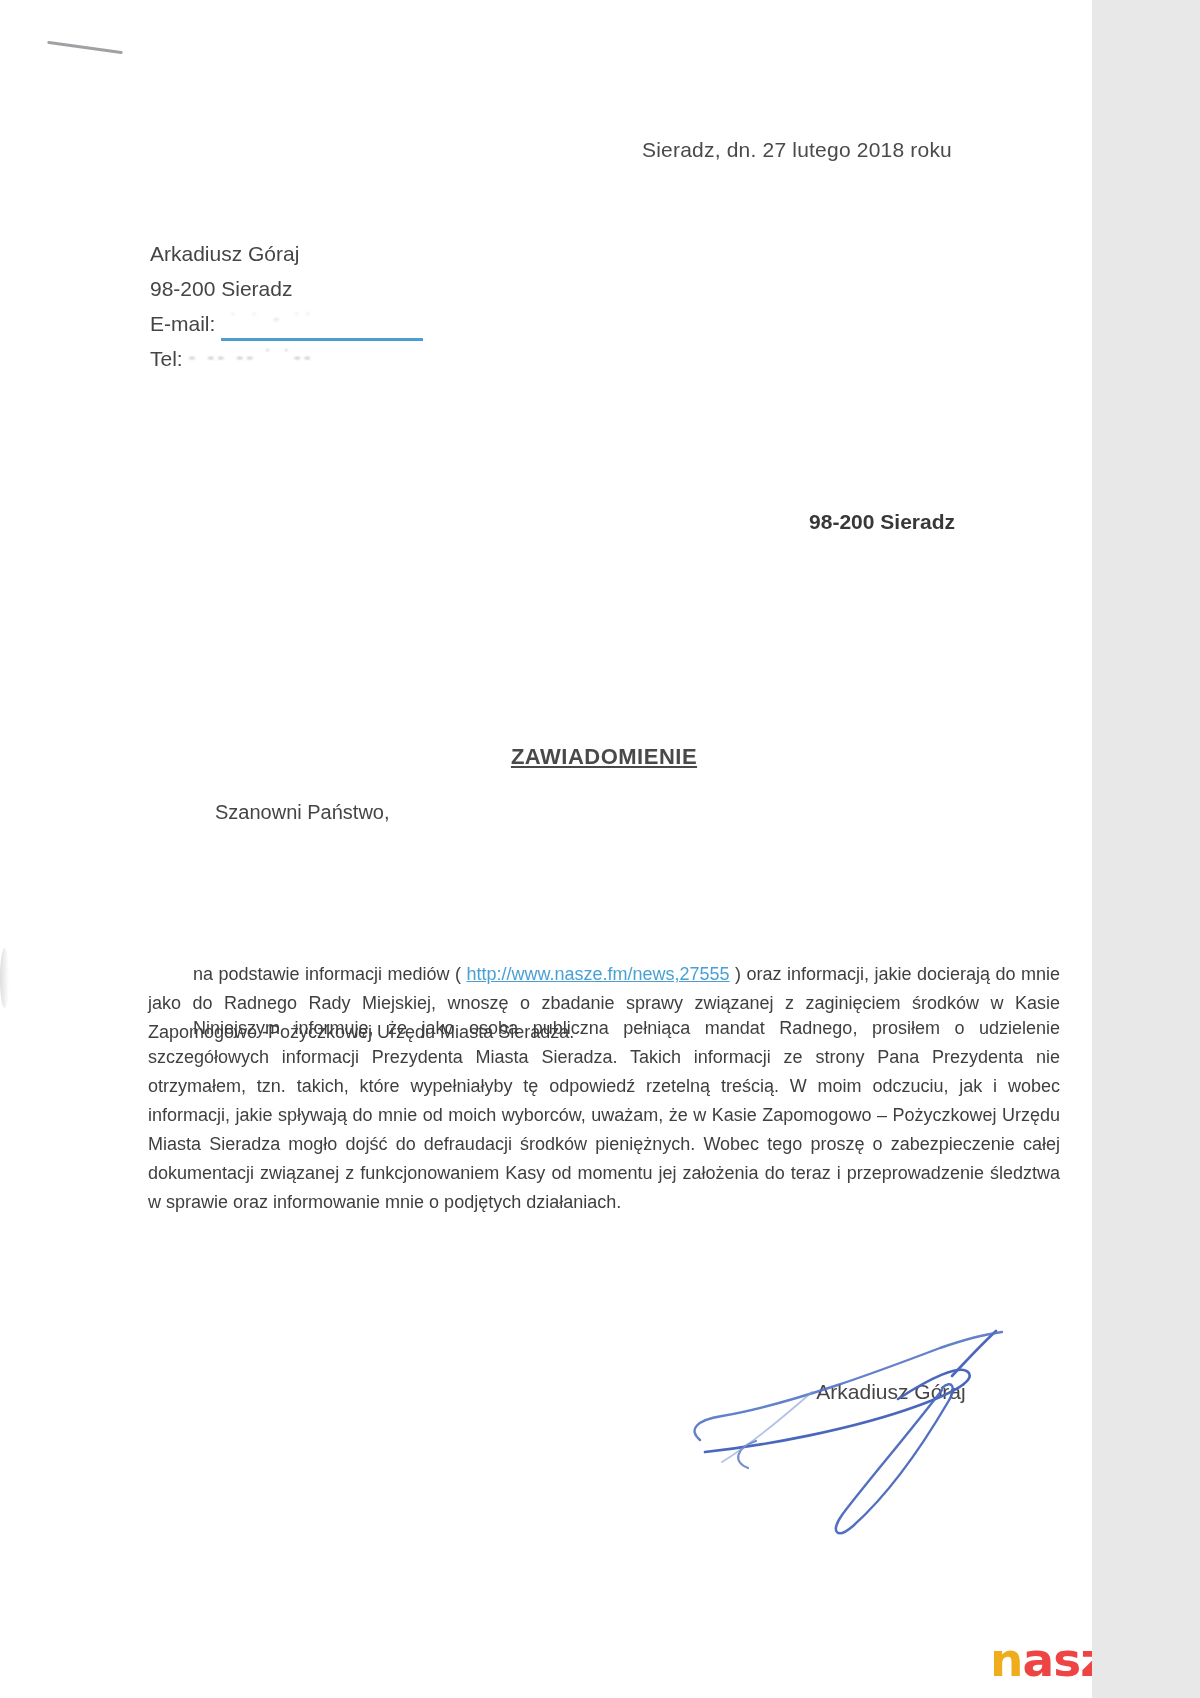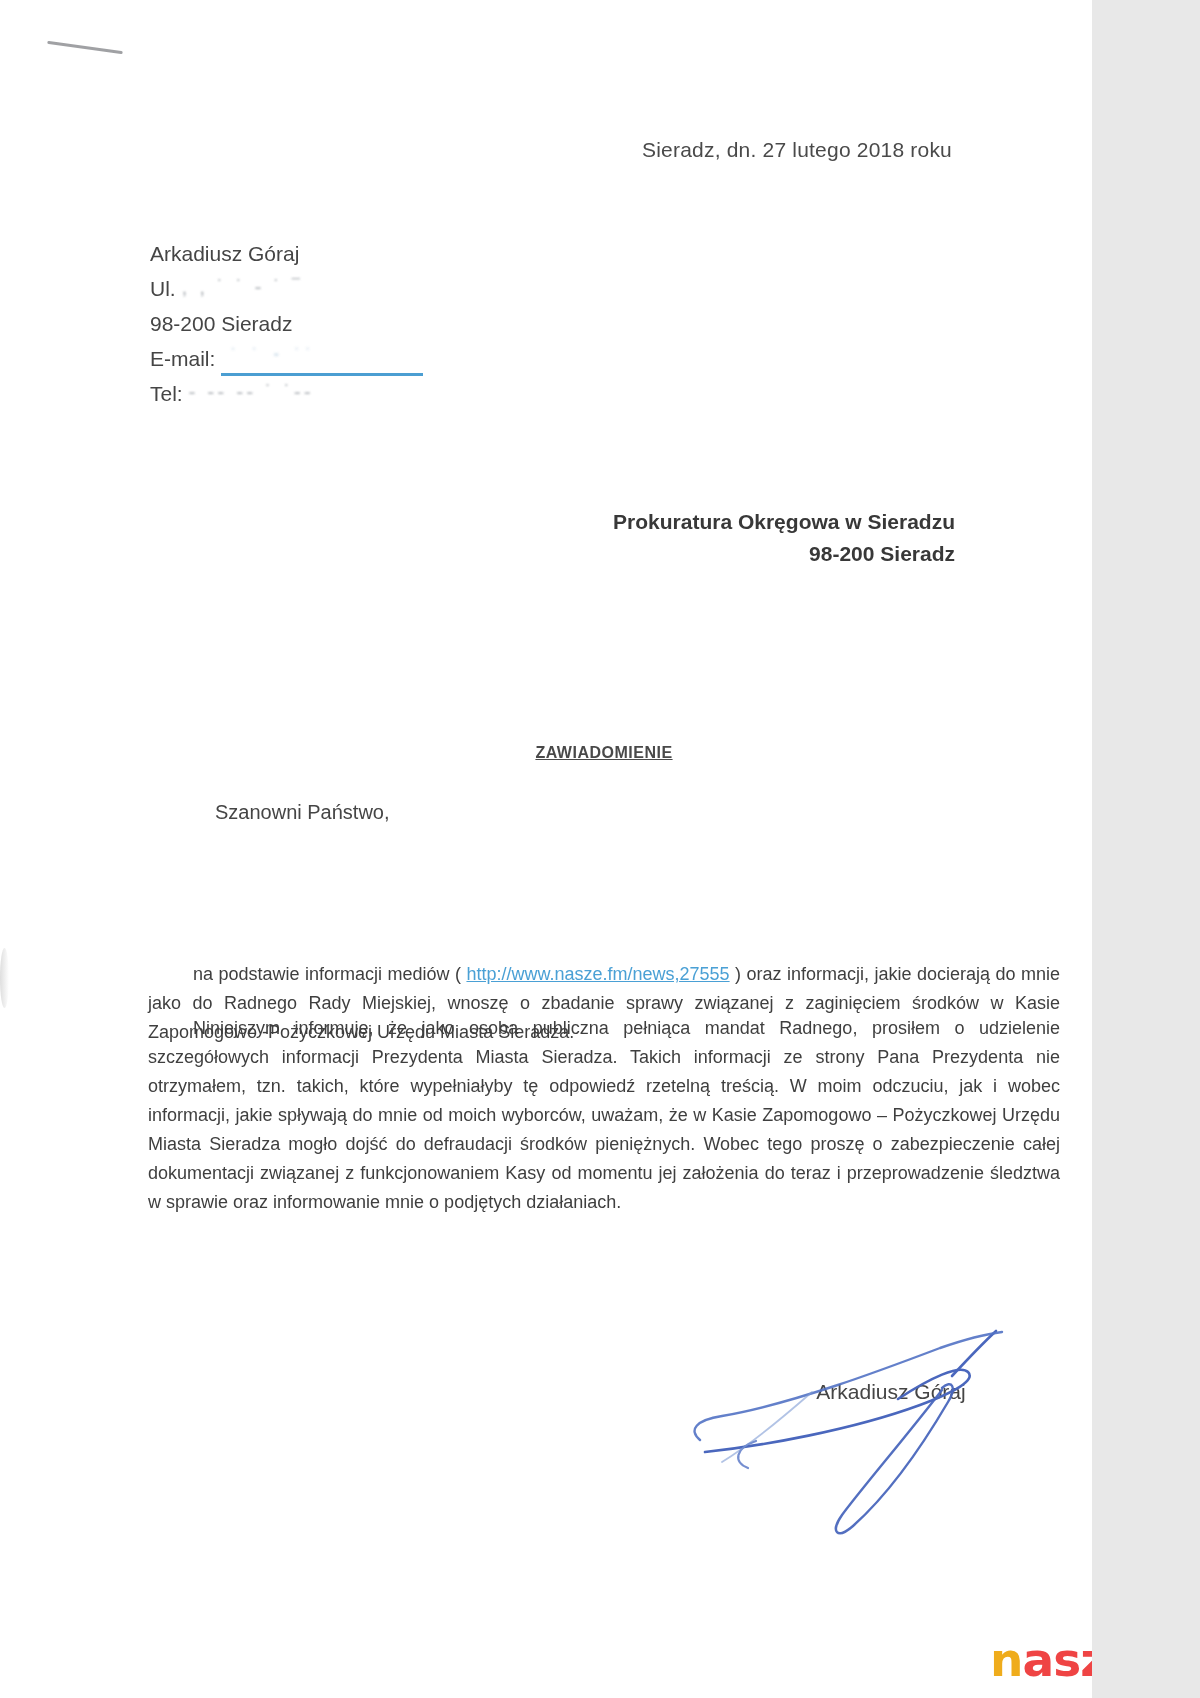--- a/index.html
+++ b/index.html
@@ -54,21 +54,21 @@
     position:absolute; top:506px; right:137px;
     text-align:right; font-weight:bold; font-size:21px;
     line-height:32px; color:#383838;
   }
 
   .heading {
     position:absolute; top:744px; left:148px; width:912px;
     text-align:center;
   }
   .heading span {
-    font-weight:bold; font-size:16px; color:#494949;
+    font-weight:bold; font-size:22px; color:#494949;
     text-decoration:underline; letter-spacing:.5px;
   }
 
   .salutation {
     position:absolute; left:215px; top:801px;
     font-size:20px; color:#454545;
   }
 
   .bodytext {
     position:absolute; left:148px; width:912px;
@@ -101,39 +101,34 @@
 
 <div class="page">
 
   <div class="scan-line"></div>
   <div class="edge-smudge"></div>
 
   <div class="date-line">Sieradz, dn. 27 lutego 2018 roku</div>
 
   <div class="sender">
     <div class="row">Arkadiusz Góraj</div>
-    <div class="row">
-      <span>Ul.</span>
-      <span class="redacted">, , ˙ ˙ ‐ ˙ ‾</span>
-    </div>
     <div class="row">98-200 Sieradz</div>
     <div class="row email-row">
       <span>E-mail:</span>
       <span class="email-redaction">
         <span class="traces">˙ ˙ ‐ ˙˙</span>
       </span>
     </div>
     <div class="row">
       <span>Tel:</span>
       <span class="redacted">‐ ‐‐ ‐‐ ˙ ˙‐‐</span>
     </div>
   </div>
 
   <div class="recipient">
-    <div>Prokuratura Okręgowa w Sieradzu</div>
     <div>98-200 Sieradz</div>
   </div>
 
   <div class="heading">
     <span>ZAWIADOMIENIE</span>
   </div>
 
   <div class="salutation">Szanowni Państwo,</div>
 
   <p class="bodytext p1"><span>na podstawie informacji mediów ( </span><span class="doclink">http://www.nasze.fm/news,27555</span><span> ) oraz informacji, jakie docierają do mnie jako do Radnego Rady Miejskiej, wnoszę o zbadanie sprawy związanej z zaginięciem środków w Kasie Zapomogowo -Pożyczkowej Urzędu Miasta Sieradza.</span></p>

